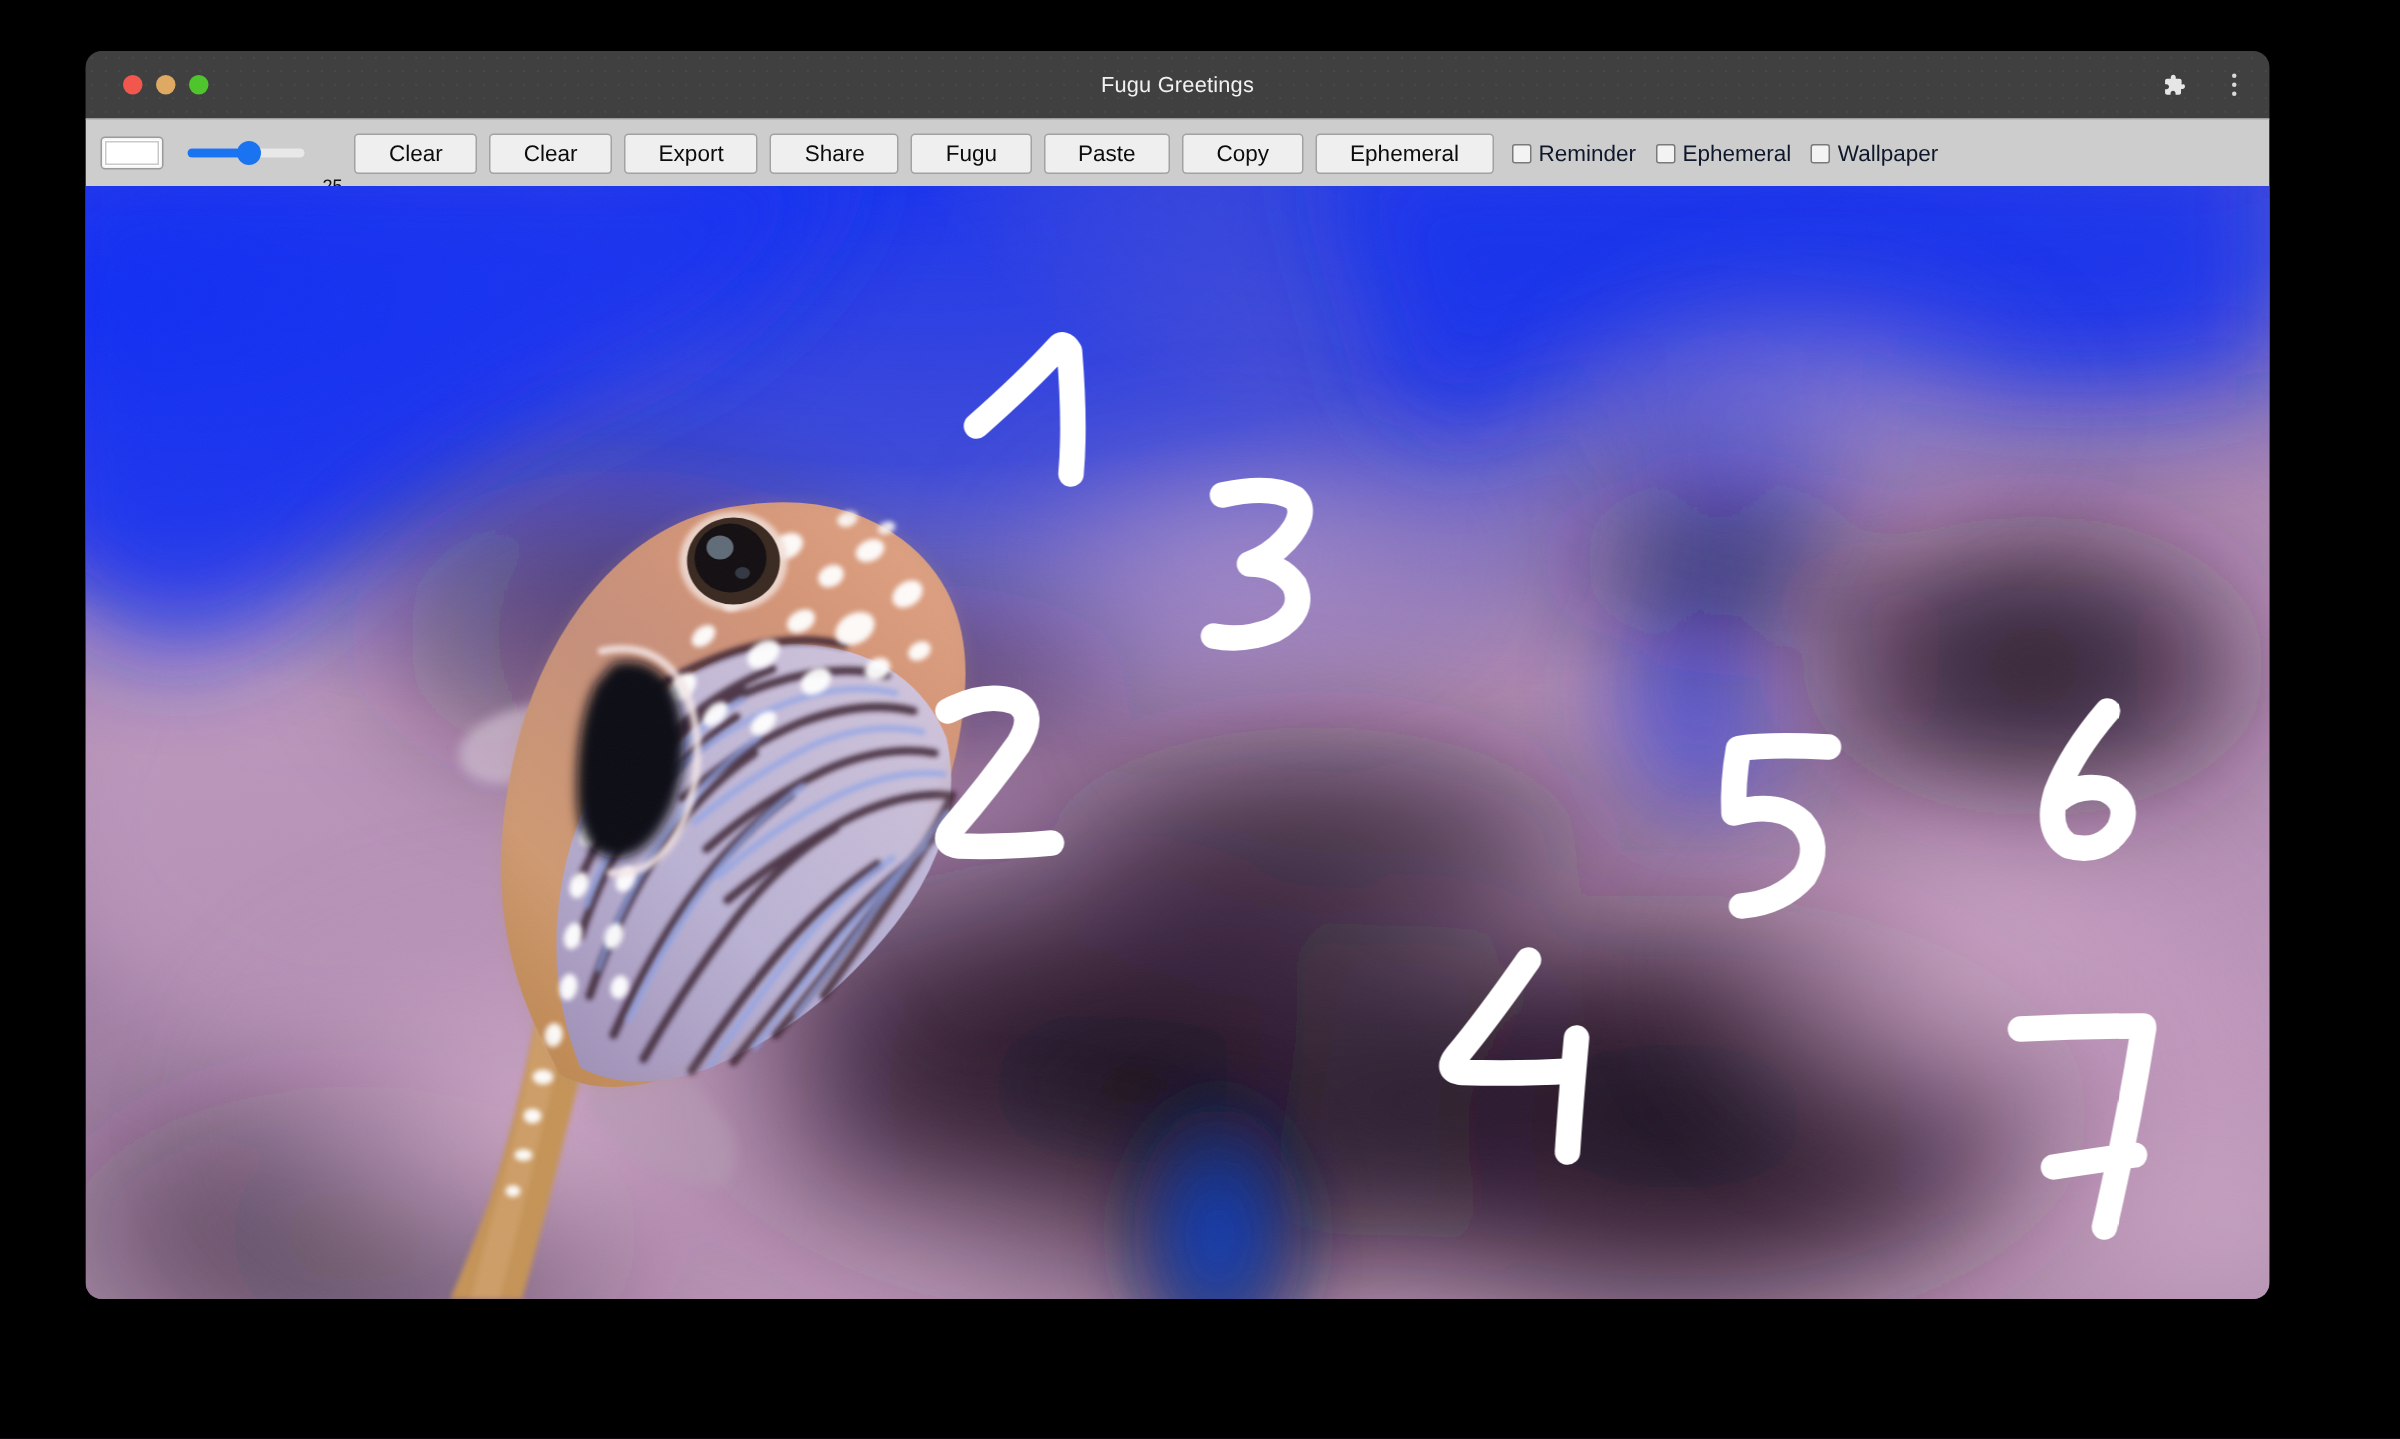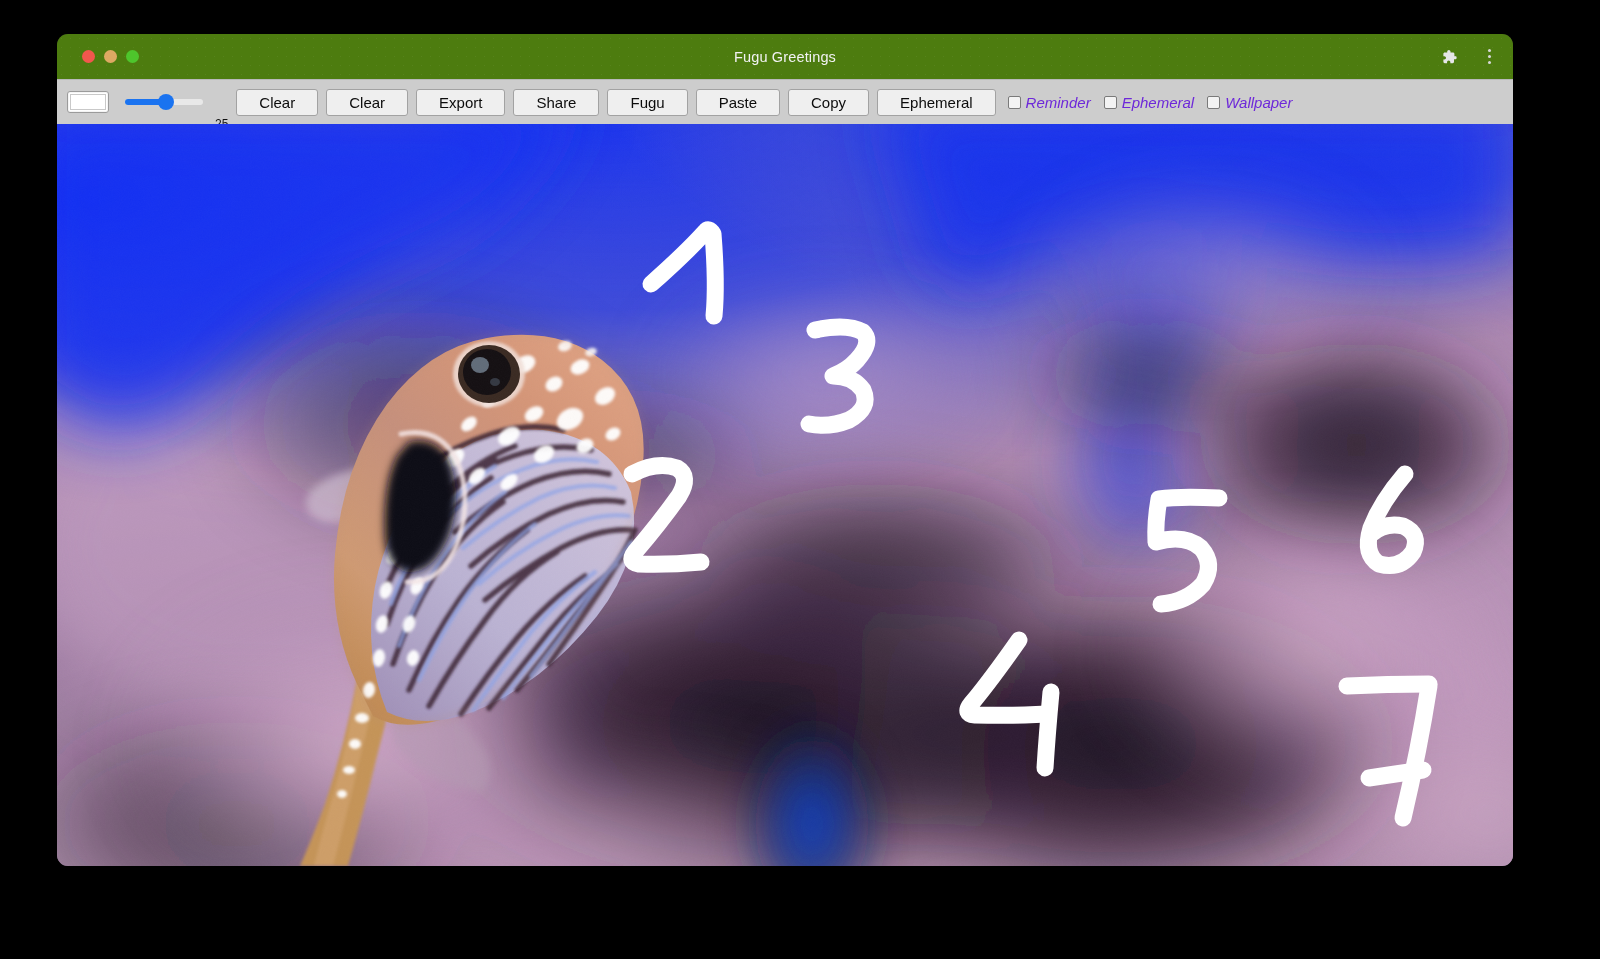--- a/index.html
+++ b/index.html
@@ -21,21 +21,21 @@
     width: 1456px; height: 832px;
     border-radius: 11px;
     overflow: hidden;
     box-shadow: 0 18px 60px rgba(0,0,0,0.95), 0 2px 10px rgba(0,0,0,0.8);
     background: #222327;
   }
   
   .titlebar {
     position: relative;
     height: 45px;
-    background: #4d7c0f;
+    background: #404040;
     display: flex;
     align-items: center;
     padding-left: 11px;
   }
   .titlebar::before {
     content: "";
     position: absolute; inset: 0;
     background-image: radial-gradient(circle, rgba(255,255,255,0.055) 0.6px, transparent 0.7px);
     background-size: 9px 9px;
     pointer-events: none;
@@ -155,24 +155,23 @@
   .cb-item { display: flex; align-items: center; cursor: pointer; }
   .cb-box {
     width: 13px; height: 13px;
     background: #f3f3f3;
     border: 1px solid #7a7a7a;
     border-radius: 2px;
     flex: none;
   }
   .cb-label {
     font-size: 15px;
-    color: #6d28d9;
+    color: #0f172a;
     margin-left: 5px;
     white-space: nowrap;
-    font-style: italic;
   }
 
   
   .canvas {
     position: relative;
     width: 100%;
     height: 742px;
     overflow: hidden;
     background: #5d4a66;
     cursor: crosshair;

